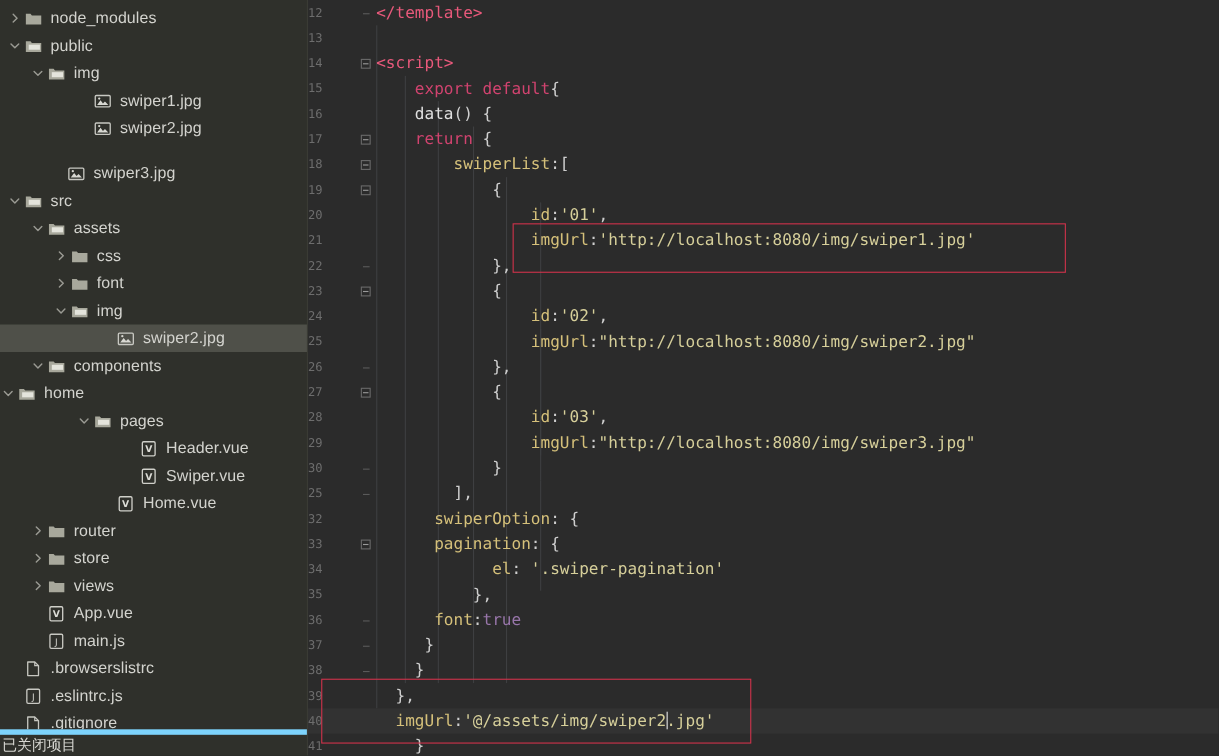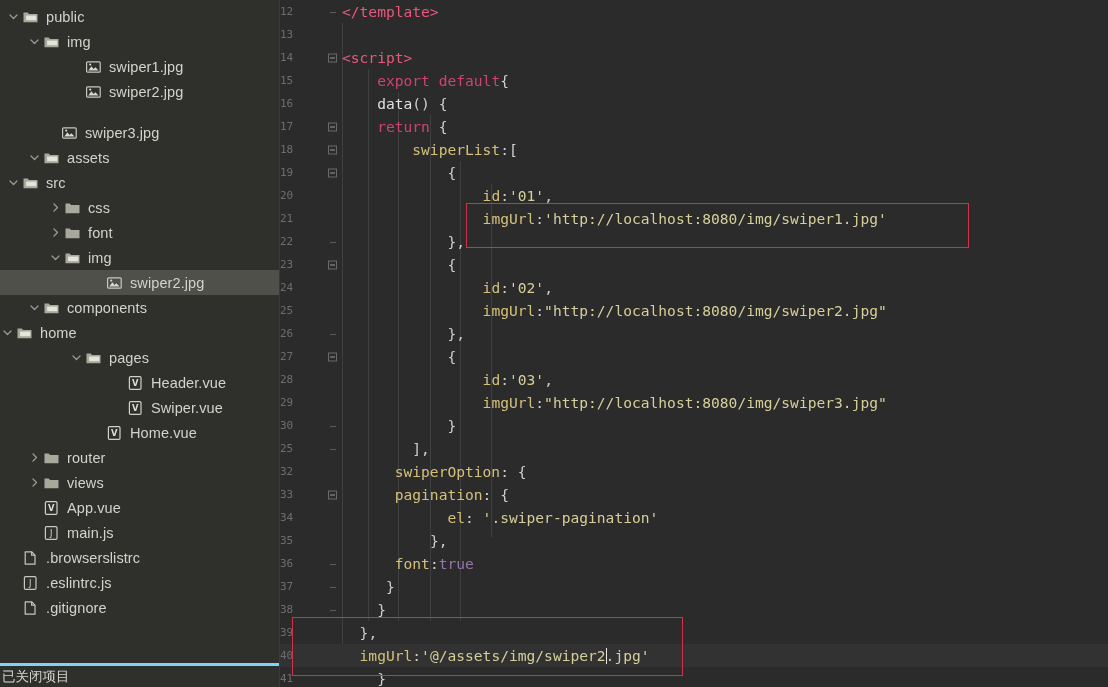--- a/index.html
+++ b/index.html
@@ -58,21 +58,21 @@
   .ficon svg { display: block; }
   .tlabel { letter-spacing: .1px; }
 
   
   .status-bar {
     position: absolute;
     left: 0; bottom: 0;
     width: 336px;
     height: 24px;
     background: #2f302b;
-    border-top: 3px solid #7dd3fc;
+    border-top: 5px solid #7dd3fc;
     display: flex;
     align-items: center;
     padding-left: 2px;
     color: #d6d6d1;
     font-size: 13.5px;
   }
   .sidebar-divider {
     position: absolute;
     right: 0; top: 0;
     width: 1px; height: 687px;
@@ -181,20 +181,33 @@
 </head>
 <body>
 
 <div id="app">
 
   <div class="sidebar">
     <div class="tree" id="tree">
         <div class="tree-row" style="padding-left: 6px;">
           <span class="arrow">
             <svg width="15" height="15" viewBox="0 0 15 15">
+              <path fill="none" stroke="#9a9a93" stroke-width="1.3" stroke-linecap="round" stroke-linejoin="round" d="M6 4 L9.5 7.5 L6 11"></path>
+            </svg>
+          </span>
+          <span class="ficon">
+            <svg width="17" height="16" viewBox="0 0 17 16">
+              <path d="M1.5 3.6 h4.2 l1.3 1.5 h8.5 v8.2 h-14 z" fill="#a8a89c"></path>
+            </svg>
+          </span>
+          <span class="tlabel">node_modules</span>
+        </div>
+        <div class="tree-row" style="padding-left: 6px;">
+          <span class="arrow">
+            <svg width="15" height="15" viewBox="0 0 15 15">
               <path fill="none" stroke="#9a9a93" stroke-width="1.3" stroke-linecap="round" stroke-linejoin="round" d="M4 6 L7.5 9.5 L11 6"></path>
             </svg>
           </span>
           <span class="ficon">
             <svg width="17" height="16" viewBox="0 0 17 16">
               <path d="M1.5 3.6 h4.2 l1.3 1.5 h8.5 v8.2 h-14 z" fill="#a8a89c"></path>
               <rect x="4.1" y="6.6" width="10.2" height="4.6" fill="#e4e4dc"></rect>
             </svg>
           </span>
           <span class="tlabel">public</span>
@@ -239,47 +252,47 @@
           <span class="arrow none"></span>
           <span class="ficon">
             <svg width="17" height="16" viewBox="0 0 17 16">
               <rect x="1.6" y="2.8" width="13.6" height="10.4" rx="1" fill="none" stroke="#c8c8c2" stroke-width="1.2"></rect>
               <path d="M3.3 11.4 L6.4 7.2 L8.6 10.1 L10.4 8.2 L13.5 11.4 Z" fill="#d8d8d2"></path>
               <circle cx="5.2" cy="5.6" r="1.05" fill="#d8d8d2"></circle>
             </svg>
           </span>
           <span class="tlabel">swiper3.jpg</span>
         </div>
+        <div class="tree-row" style="padding-left: 6px;">
+          <span class="arrow">
+            <svg width="15" height="15" viewBox="0 0 15 15">
+              <path fill="none" stroke="#9a9a93" stroke-width="1.3" stroke-linecap="round" stroke-linejoin="round" d="M4 6 L7.5 9.5 L11 6"></path>
+            </svg>
+          </span>
+          <span class="ficon">
+            <svg width="17" height="16" viewBox="0 0 17 16">
+              <path d="M1.5 3.6 h4.2 l1.3 1.5 h8.5 v8.2 h-14 z" fill="#a8a89c"></path>
+              <rect x="4.1" y="6.6" width="10.2" height="4.6" fill="#e4e4dc"></rect>
+            </svg>
+          </span>
+          <span class="tlabel">src</span>
+        </div>
         <div class="tree-row" style="padding-left: 27px;">
           <span class="arrow">
             <svg width="15" height="15" viewBox="0 0 15 15">
               <path fill="none" stroke="#9a9a93" stroke-width="1.3" stroke-linecap="round" stroke-linejoin="round" d="M4 6 L7.5 9.5 L11 6"></path>
             </svg>
           </span>
           <span class="ficon">
             <svg width="17" height="16" viewBox="0 0 17 16">
               <path d="M1.5 3.6 h4.2 l1.3 1.5 h8.5 v8.2 h-14 z" fill="#a8a89c"></path>
               <rect x="4.1" y="6.6" width="10.2" height="4.6" fill="#e4e4dc"></rect>
             </svg>
           </span>
           <span class="tlabel">assets</span>
-        </div>
-        <div class="tree-row" style="padding-left: 6px;">
-          <span class="arrow">
-            <svg width="15" height="15" viewBox="0 0 15 15">
-              <path fill="none" stroke="#9a9a93" stroke-width="1.3" stroke-linecap="round" stroke-linejoin="round" d="M4 6 L7.5 9.5 L11 6"></path>
-            </svg>
-          </span>
-          <span class="ficon">
-            <svg width="17" height="16" viewBox="0 0 17 16">
-              <path d="M1.5 3.6 h4.2 l1.3 1.5 h8.5 v8.2 h-14 z" fill="#a8a89c"></path>
-              <rect x="4.1" y="6.6" width="10.2" height="4.6" fill="#e4e4dc"></rect>
-            </svg>
-          </span>
-          <span class="tlabel">src</span>
         </div>
         <div class="tree-row" style="padding-left: 48px;">
           <span class="arrow">
             <svg width="15" height="15" viewBox="0 0 15 15">
               <path fill="none" stroke="#9a9a93" stroke-width="1.3" stroke-linecap="round" stroke-linejoin="round" d="M6 4 L9.5 7.5 L6 11"></path>
             </svg>
           </span>
           <span class="ficon">
             <svg width="17" height="16" viewBox="0 0 17 16">
               <path d="M1.5 3.6 h4.2 l1.3 1.5 h8.5 v8.2 h-14 z" fill="#a8a89c"></path>
@@ -402,20 +415,33 @@
             <svg width="15" height="15" viewBox="0 0 15 15">
               <path fill="none" stroke="#9a9a93" stroke-width="1.3" stroke-linecap="round" stroke-linejoin="round" d="M6 4 L9.5 7.5 L6 11"></path>
             </svg>
           </span>
           <span class="ficon">
             <svg width="17" height="16" viewBox="0 0 17 16">
               <path d="M1.5 3.6 h4.2 l1.3 1.5 h8.5 v8.2 h-14 z" fill="#a8a89c"></path>
             </svg>
           </span>
           <span class="tlabel">router</span>
+        </div>
+        <div class="tree-row" style="padding-left: 27px;">
+          <span class="arrow">
+            <svg width="15" height="15" viewBox="0 0 15 15">
+              <path fill="none" stroke="#9a9a93" stroke-width="1.3" stroke-linecap="round" stroke-linejoin="round" d="M6 4 L9.5 7.5 L6 11"></path>
+            </svg>
+          </span>
+          <span class="ficon">
+            <svg width="17" height="16" viewBox="0 0 17 16">
+              <path d="M1.5 3.6 h4.2 l1.3 1.5 h8.5 v8.2 h-14 z" fill="#a8a89c"></path>
+            </svg>
+          </span>
+          <span class="tlabel">store</span>
         </div>
         <div class="tree-row" style="padding-left: 27px;">
           <span class="arrow">
             <svg width="15" height="15" viewBox="0 0 15 15">
               <path fill="none" stroke="#9a9a93" stroke-width="1.3" stroke-linecap="round" stroke-linejoin="round" d="M6 4 L9.5 7.5 L6 11"></path>
             </svg>
           </span>
           <span class="ficon">
             <svg width="17" height="16" viewBox="0 0 17 16">
               <path d="M1.5 3.6 h4.2 l1.3 1.5 h8.5 v8.2 h-14 z" fill="#a8a89c"></path>

